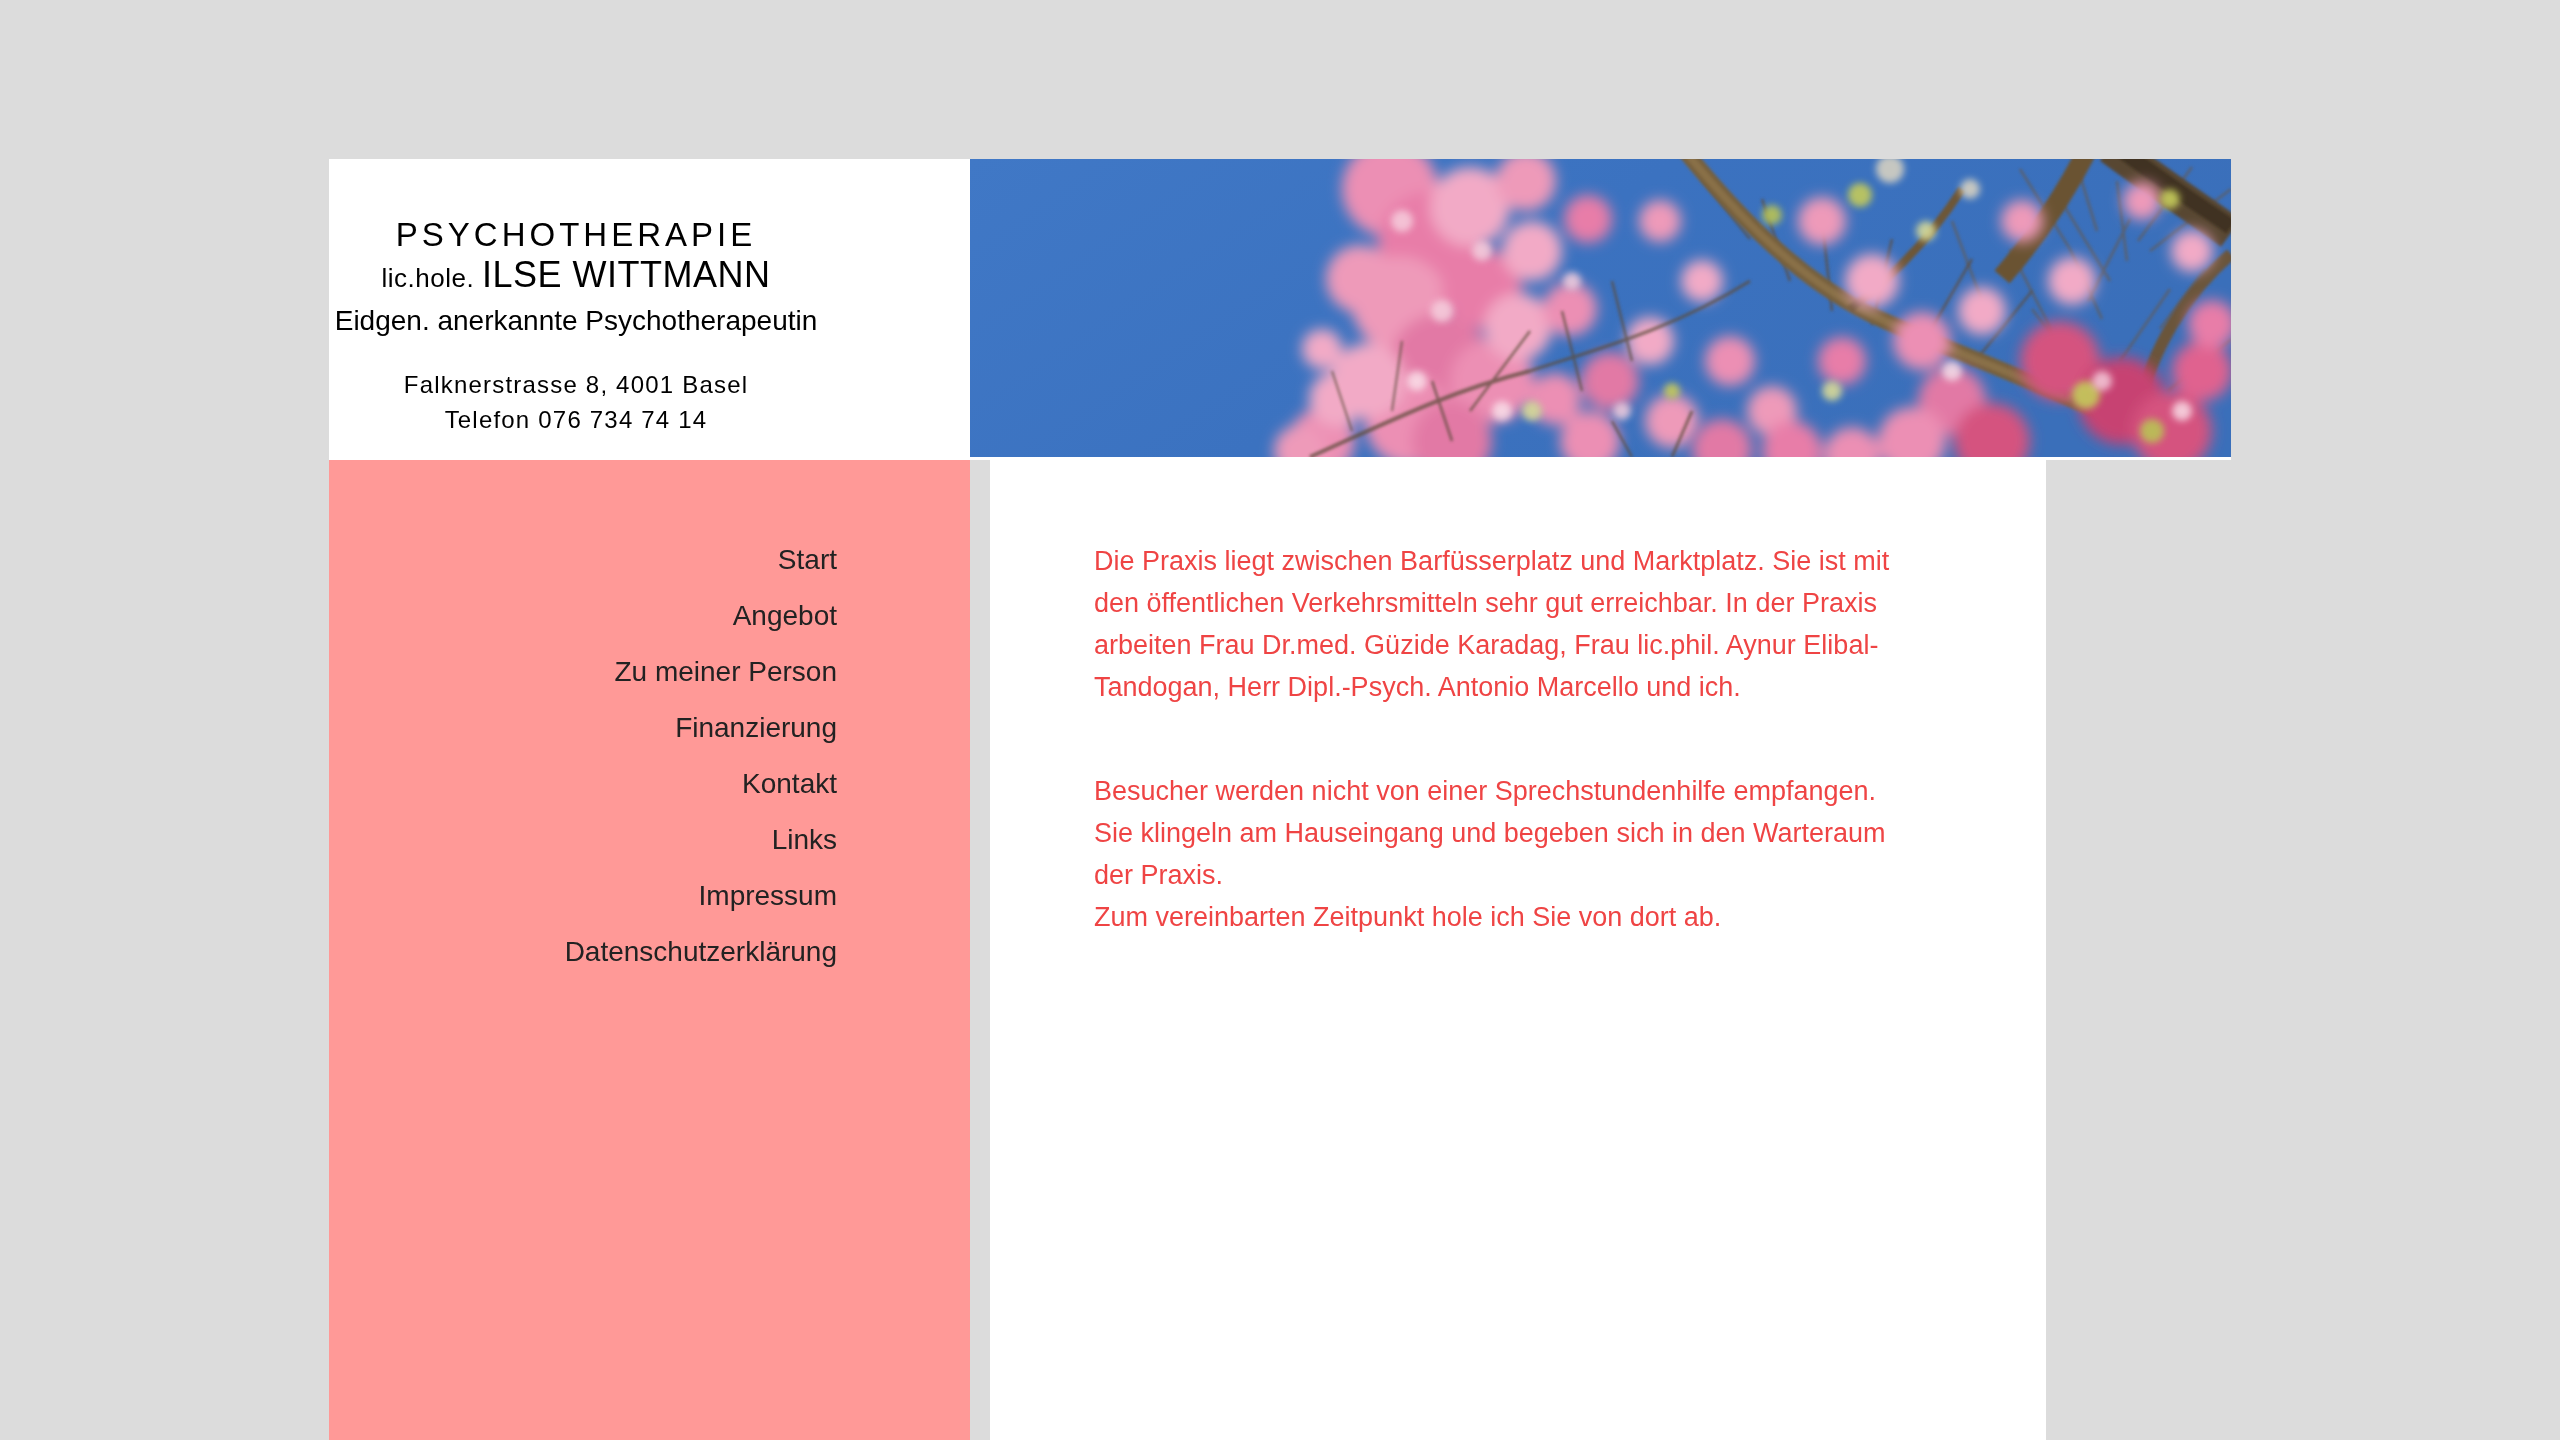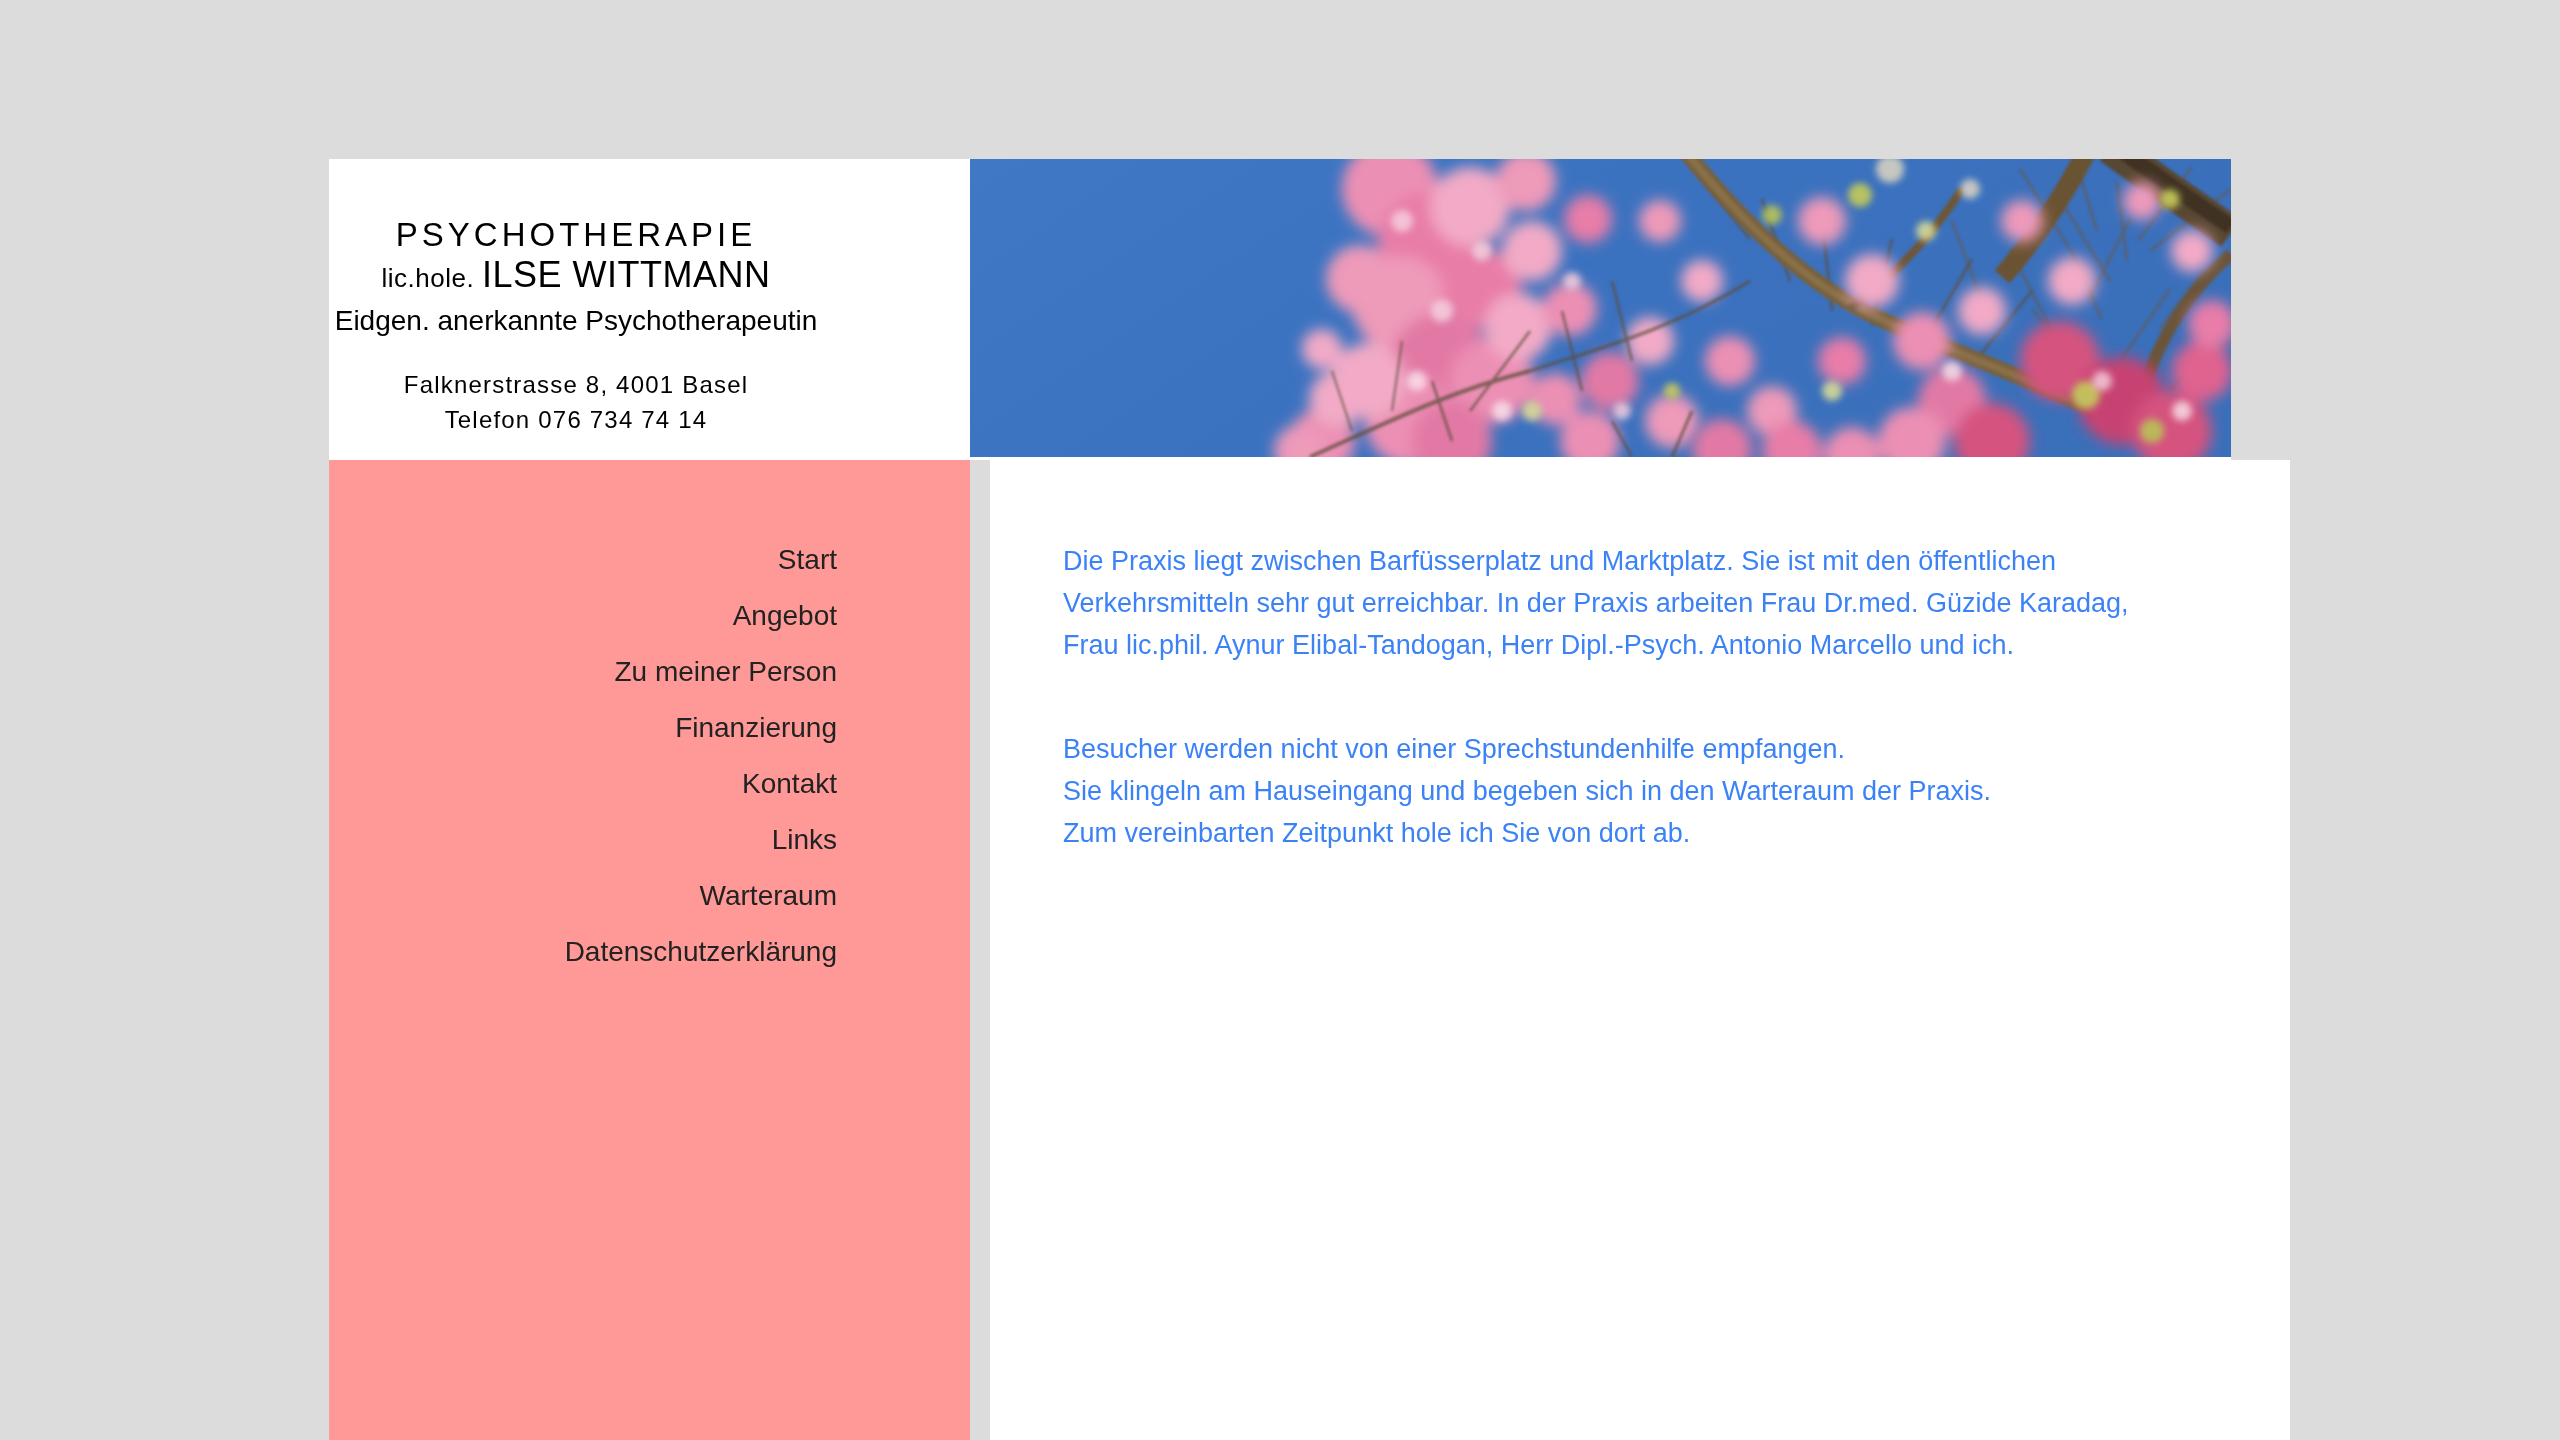--- a/index.html
+++ b/index.html
@@ -88,25 +88,25 @@
   .nav li {
     line-height: 52px;
   }
   .nav a {
     font-size: 28px;
     color: #222222;
     text-decoration: none;
     cursor: pointer;
   }
   .main {
-    width: 1300px;
+    width: 1056px;
     background: #ffffff;
     box-sizing: border-box;
-    padding: 80px 120px 60px 73px;
-    color: #3b82f6;
+    padding: 80px 120px 60px 104px;
+    color: #ef4444;
     flex: 0 0 auto;
   }
   .main p {
     margin: 0;
     font-size: 27px;
     line-height: 42px;
   }
   .main .para2 {
     margin-top: 62px;
   }
@@ -280,21 +280,21 @@
 
   <div class="content-row">
     <div class="sidebar">
       <ul class="nav">
         <li><a>Start</a></li>
         <li><a>Angebot</a></li>
         <li><a>Zu meiner Person</a></li>
         <li><a>Finanzierung</a></li>
         <li><a>Kontakt</a></li>
         <li><a>Links</a></li>
-        <li><a>Warteraum</a></li>
+        <li><a>Impressum</a></li>
         <li><a>Datenschutzerklärung</a></li>
       </ul>
     </div>
 
     <div class="main">
       <p>Die Praxis liegt zwischen Barfüsserplatz und Marktplatz. Sie ist mit den öffentlichen Verkehrsmitteln sehr gut erreichbar. In der Praxis arbeiten Frau Dr.med. Güzide Karadag, Frau lic.phil. Aynur Elibal-Tandogan, Herr Dipl.-Psych. Antonio Marcello und ich.</p>
       <p class="para2">
         <span style="display:block">Besucher werden nicht von einer Sprechstundenhilfe empfangen.</span>
         <span style="display:block">Sie klingeln am Hauseingang und begeben sich in den Warteraum der Praxis.</span>
         <span style="display:block">Zum vereinbarten Zeitpunkt hole ich Sie von dort ab.</span>

